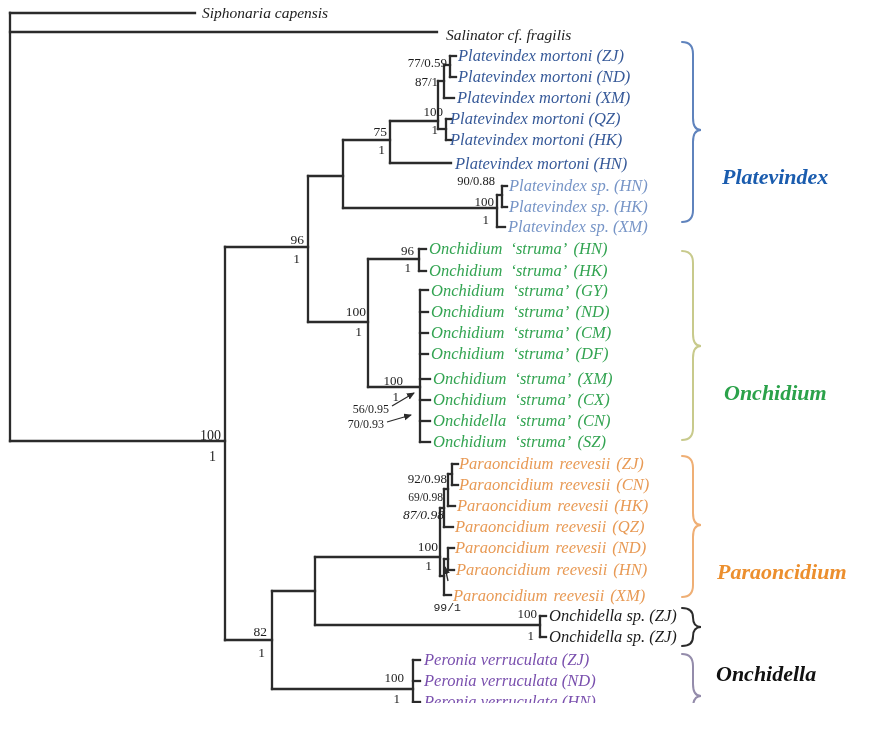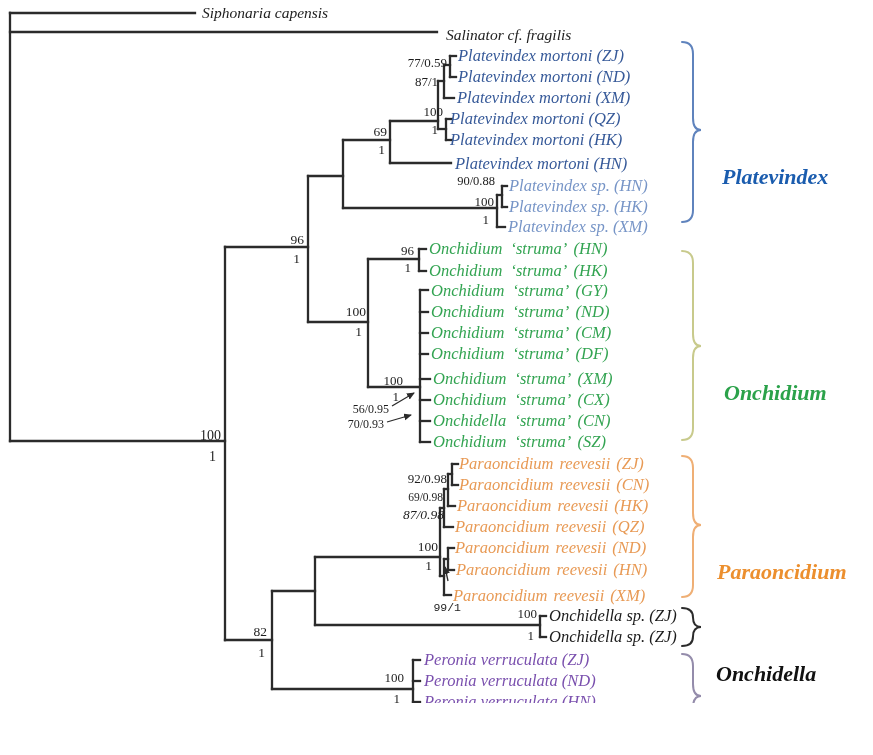--- a/index.html
+++ b/index.html
@@ -147,21 +147,21 @@
       <div class="lbl tip" style="left: 549px; top: 616px; color: rgb(28, 28, 28); font-size: 16.5px; word-spacing: 0px;">Onchidella sp. (ZJ)</div>
       <div class="lbl tip" style="left: 549px; top: 637px; color: rgb(28, 28, 28); font-size: 16.5px; word-spacing: 0px;">Onchidella sp. (ZJ)</div>
       <div class="lbl tip" style="left: 424px; top: 660px; color: rgb(122, 80, 174); font-size: 16.5px; word-spacing: 0px;">Peronia verruculata (ZJ)</div>
       <div class="lbl tip" style="left: 424px; top: 681px; color: rgb(122, 80, 174); font-size: 16.5px; word-spacing: 0px;">Peronia verruculata (ND)</div>
       <div class="lbl tip" style="left: 424px; top: 702px; color: rgb(122, 80, 174); font-size: 16.5px; word-spacing: 0px;">Peronia verruculata (HN)</div>
       <div class="lbl tip" style="left: 424px; top: 723px; color: rgb(122, 80, 174); font-size: 16.5px; word-spacing: 0px;">Peronia verruculata (SY)</div>
       <div class="lbl support" style="left: 447px; top: 62px; font-size: 13px;">77/0.59</div>
       <div class="lbl support" style="left: 438px; top: 81px; font-size: 13px;">87/1</div>
       <div class="lbl support" style="left: 443px; top: 111px; font-size: 13px;">100</div>
       <div class="lbl support" style="left: 438px; top: 129px; font-size: 13px;">1</div>
-      <div class="lbl support" style="left: 387px; top: 132px; font-size: 13.5px;">69</div>
+      <div class="lbl support" style="left: 387px; top: 132px; font-size: 13.5px;">75</div>
       <div class="lbl support" style="left: 385px; top: 150px; font-size: 13.5px;">1</div>
       <div class="lbl support" style="left: 495px; top: 181px; font-size: 12.5px;">90/0.88</div>
       <div class="lbl support" style="left: 494px; top: 201px; font-size: 13px;">100</div>
       <div class="lbl support" style="left: 489px; top: 219px; font-size: 13px;">1</div>
       <div class="lbl support" style="left: 304px; top: 240px; font-size: 13.5px;">96</div>
       <div class="lbl support" style="left: 300px; top: 259px; font-size: 13.5px;">1</div>
       <div class="lbl support" style="left: 414px; top: 250px; font-size: 13px;">96</div>
       <div class="lbl support" style="left: 411px; top: 267px; font-size: 13px;">1</div>
       <div class="lbl support" style="left: 366px; top: 312px; font-size: 13.5px;">100</div>
       <div class="lbl support" style="left: 362px; top: 332px; font-size: 13.5px;">1</div>

